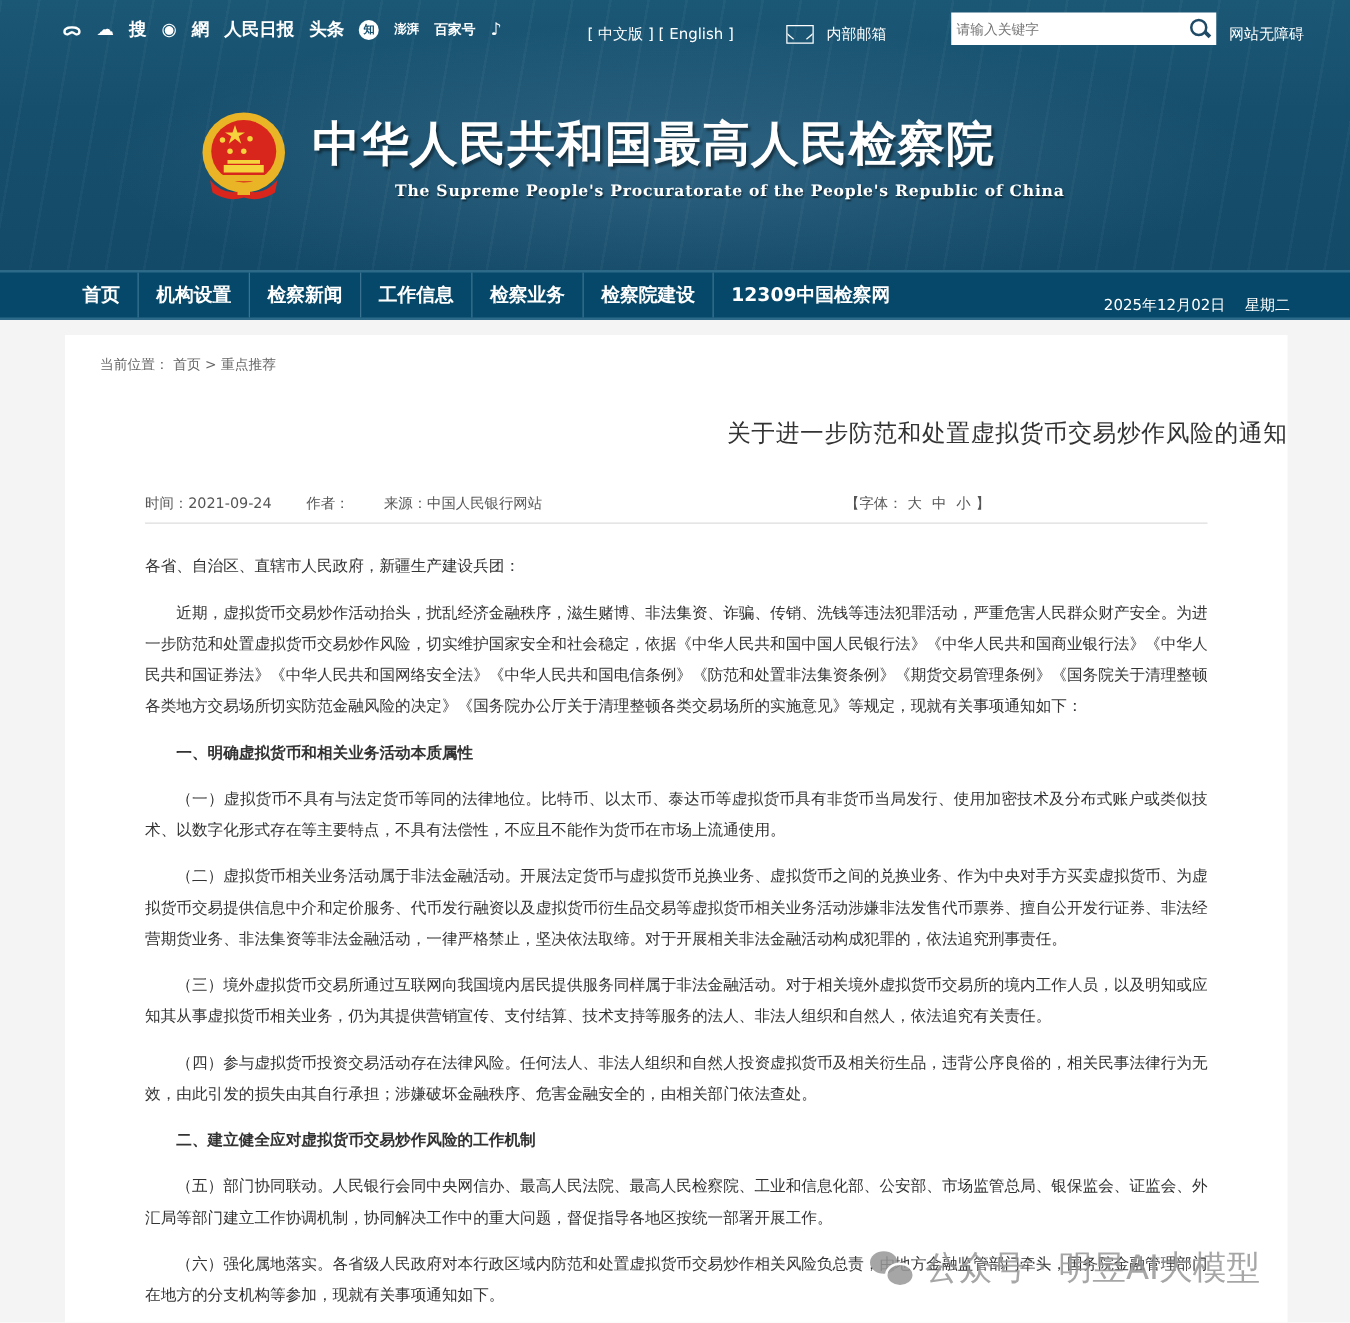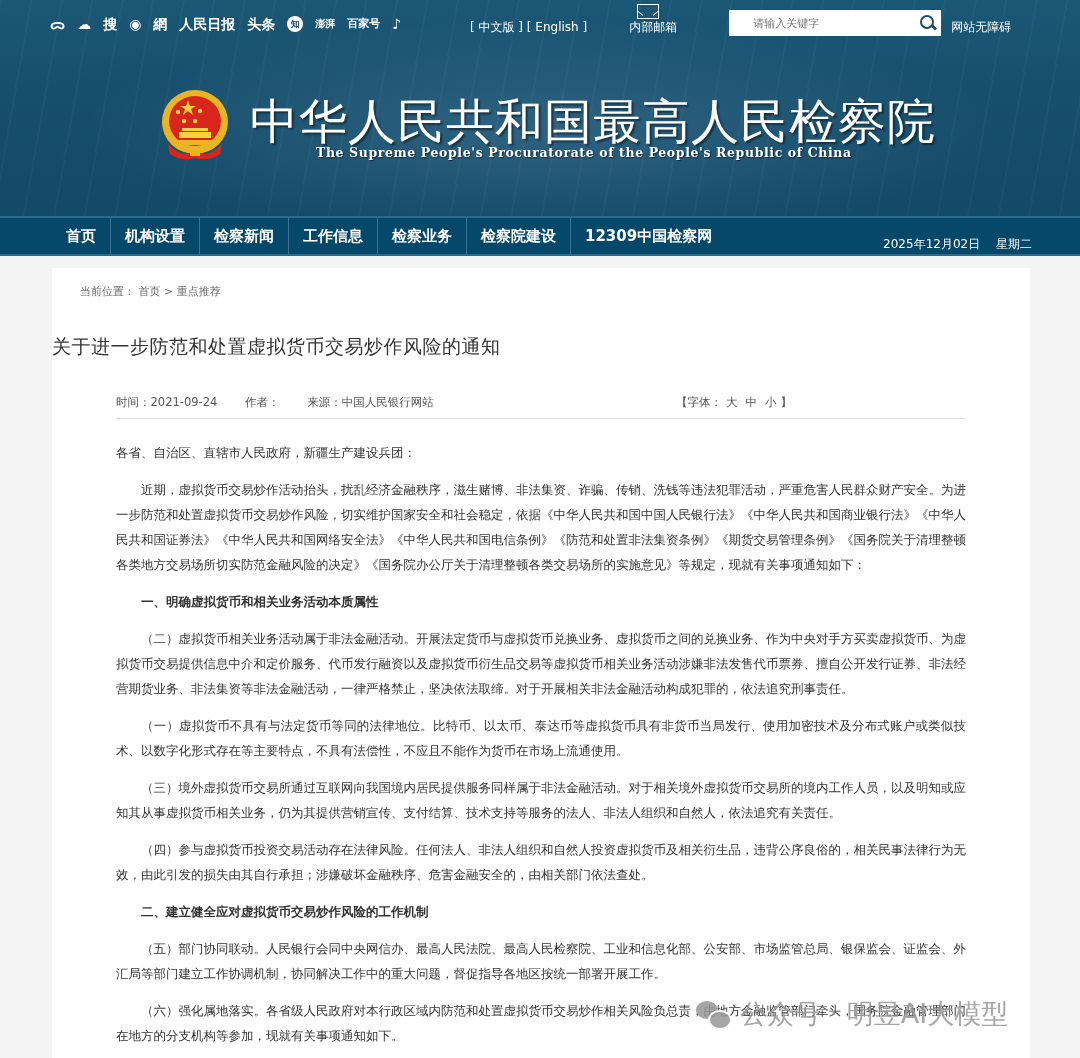--- a/index.html
+++ b/index.html
@@ -33,34 +33,34 @@
     .social-icon.circle {
       width: 16px; height: 16px; border-radius: 50%; background: #fff; color: #164f6d;
       font-size: 9px; line-height: 16px; text-align: center;
     }
     .top-right {
       position: absolute; top: 10px; left: 470px; height: 26px;
       display: flex; align-items: flex-end;
     }
     .lang { color: #fff; font-size: 12px; margin-right: 42px; white-space: nowrap; }
     .lang span { cursor: pointer; }
-    .mail { display: flex; align-items: center; color: #fff; font-size: 12px; margin-right: 52px; flex-direction: column; }
+    .mail { display: flex; align-items: center; color: #fff; font-size: 12px; margin-right: 52px; }
     .mail-icon {
       width: 22px; height: 15px; border: 1.5px solid #fff; position: relative; margin-right: 10px;
       overflow: hidden;
     }
     .mail-icon::before, .mail-icon::after {
       content: ""; position: absolute; top: -7px; width: 14px; height: 14px;
       border-bottom: 1.5px solid #fff;
     }
     .mail-icon::before { left: -3px; transform: rotate(40deg); transform-origin: center; }
     .mail-icon::after { right: -3px; transform: rotate(-40deg); }
     .search-box {
       width: 212px; height: 26px; background: #fff; display: flex; align-items: center;
-      padding-left: 24px; margin-right: 10px;
+      padding-left: 4px; margin-right: 10px;
     }
     .search-box input {
       border: none; outline: none; flex: 1; font-size: 11px; color: #888;
       font-family: "DejaVu Sans", sans-serif; background: transparent;
     }
     .search-icon { width: 28px; height: 26px; position: relative; }
     .search-icon::before {
       content: ""; position: absolute; left: 7px; top: 5px; width: 10px; height: 10px;
       border: 2px solid #1f4a66; border-radius: 50%;
     }
@@ -68,22 +68,22 @@
       content: ""; position: absolute; left: 18px; top: 16px; width: 6px; height: 2.5px;
       background: #1f4a66; transform: rotate(45deg);
     }
     .a11y { color: #fff; font-size: 12px; white-space: nowrap; }
 
     .emblem {
       position: absolute; left: 160px; top: 88px; width: 70px; height: 74px;
     }
     .site-title {
       position: absolute; left: 250px; top: 90px;
-      font-family: "DejaVu Serif", "Liberation Serif", serif; font-weight: normal;
-      font-size: 48px; color: #fff; letter-spacing: 1px;
+      font-family: "DejaVu Serif", "Liberation Serif", serif; font-weight: bold;
+      font-size: 38px; color: #fff; letter-spacing: 1px;
       text-shadow: 2px 2px 2px rgba(0,0,0,0.45);
       white-space: nowrap;
     }
     .site-subtitle {
       position: absolute; left: 316px; top: 145px;
       font-family: "DejaVu Serif", "Liberation Serif", serif; font-weight: bold;
       font-size: 12.5px; color: #fff; letter-spacing: 0.6px;
       text-shadow: 1px 1px 1px rgba(0,0,0,0.5);
       white-space: nowrap;
     }
@@ -109,21 +109,21 @@
     
     .content {
       position: absolute; left: 52px; top: 268px; width: 978px; height: 802px;
       background: #fff;
     }
     .breadcrumb {
       position: absolute; left: 28px; top: 16px; font-size: 11px; color: #666; white-space: nowrap;
     }
     .breadcrumb a { color: #666; text-decoration: none; cursor: pointer; }
     .article-title {
-      position: absolute; left: 0; top: 66px; width: 100%; text-align: left;
+      position: absolute; left: 0; top: 66px; width: 100%; text-align: right;
       font-family: "DejaVu Serif", "Liberation Serif", serif; font-size: 19px; color: #333;
       font-weight: normal; letter-spacing: 0.5px;
     }
     .meta {
       position: absolute; left: 64px; top: 127px; width: 850px; height: 24px;
       font-size: 11.5px; color: #555; border-bottom: 1px solid #ddd;
     }
     .meta .left span { margin-right: 24px; }
     .meta .left { position: absolute; left: 0; top: 0; white-space: nowrap; }
     .meta .font-size-ctl { position: absolute; left: 560px; top: 0; white-space: nowrap; }
@@ -240,22 +240,22 @@
     </div>
     <div class="font-size-ctl">
       <span>【字体：</span><span class="opt">大</span><span class="opt">中</span><span class="opt">小</span><span>】</span>
     </div>
   </div>
 
   <div class="body-text">
     <p>各省、自治区、直辖市人民政府，新疆生产建设兵团：</p>
     <p class="indent">近期，虚拟货币交易炒作活动抬头，扰乱经济金融秩序，滋生赌博、非法集资、诈骗、传销、洗钱等违法犯罪活动，严重危害人民群众财产安全。为进一步防范和处置虚拟货币交易炒作风险，切实维护国家安全和社会稳定，依据《中华人民共和国中国人民银行法》《中华人民共和国商业银行法》《中华人民共和国证券法》《中华人民共和国网络安全法》《中华人民共和国电信条例》《防范和处置非法集资条例》《期货交易管理条例》《国务院关于清理整顿各类地方交易场所切实防范金融风险的决定》《国务院办公厅关于清理整顿各类交易场所的实施意见》等规定，现就有关事项通知如下：</p>
     <p class="heading">一、明确虚拟货币和相关业务活动本质属性</p>
+    <p class="indent">（一）虚拟货币不具有与法定货币等同的法律地位。比特币、以太币、泰达币等虚拟货币具有非货币当局发行、使用加密技术及分布式账户或类似技术、以数字化形式存在等主要特点，不具有法偿性，不应且不能作为货币在市场上流通使用。</p>
     <p class="indent">（二）虚拟货币相关业务活动属于非法金融活动。开展法定货币与虚拟货币兑换业务、虚拟货币之间的兑换业务、作为中央对手方买卖虚拟货币、为虚拟货币交易提供信息中介和定价服务、代币发行融资以及虚拟货币衍生品交易等虚拟货币相关业务活动涉嫌非法发售代币票券、擅自公开发行证券、非法经营期货业务、非法集资等非法金融活动，一律严格禁止，坚决依法取缔。对于开展相关非法金融活动构成犯罪的，依法追究刑事责任。</p>
-    <p class="indent">（一）虚拟货币不具有与法定货币等同的法律地位。比特币、以太币、泰达币等虚拟货币具有非货币当局发行、使用加密技术及分布式账户或类似技术、以数字化形式存在等主要特点，不具有法偿性，不应且不能作为货币在市场上流通使用。</p>
     <p class="indent">（三）境外虚拟货币交易所通过互联网向我国境内居民提供服务同样属于非法金融活动。对于相关境外虚拟货币交易所的境内工作人员，以及明知或应知其从事虚拟货币相关业务，仍为其提供营销宣传、支付结算、技术支持等服务的法人、非法人组织和自然人，依法追究有关责任。</p>
     <p class="indent">（四）参与虚拟货币投资交易活动存在法律风险。任何法人、非法人组织和自然人投资虚拟货币及相关衍生品，违背公序良俗的，相关民事法律行为无效，由此引发的损失由其自行承担；涉嫌破坏金融秩序、危害金融安全的，由相关部门依法查处。</p>
     <p class="heading">二、建立健全应对虚拟货币交易炒作风险的工作机制</p>
     <p class="indent">（五）部门协同联动。人民银行会同中央网信办、最高人民法院、最高人民检察院、工业和信息化部、公安部、市场监管总局、银保监会、证监会、外汇局等部门建立工作协调机制，协同解决工作中的重大问题，督促指导各地区按统一部署开展工作。</p>
     <p class="indent">（六）强化属地落实。各省级人民政府对本行政区域内防范和处置虚拟货币交易炒作相关风险负总责，由地方金融监管部门牵头，国务院金融管理部门在地方的分支机构等参加，现就有关事项通知如下。</p>
   </div>
 </div>
 
 <div class="watermark">
   <span class="wechat-icon"></span>

